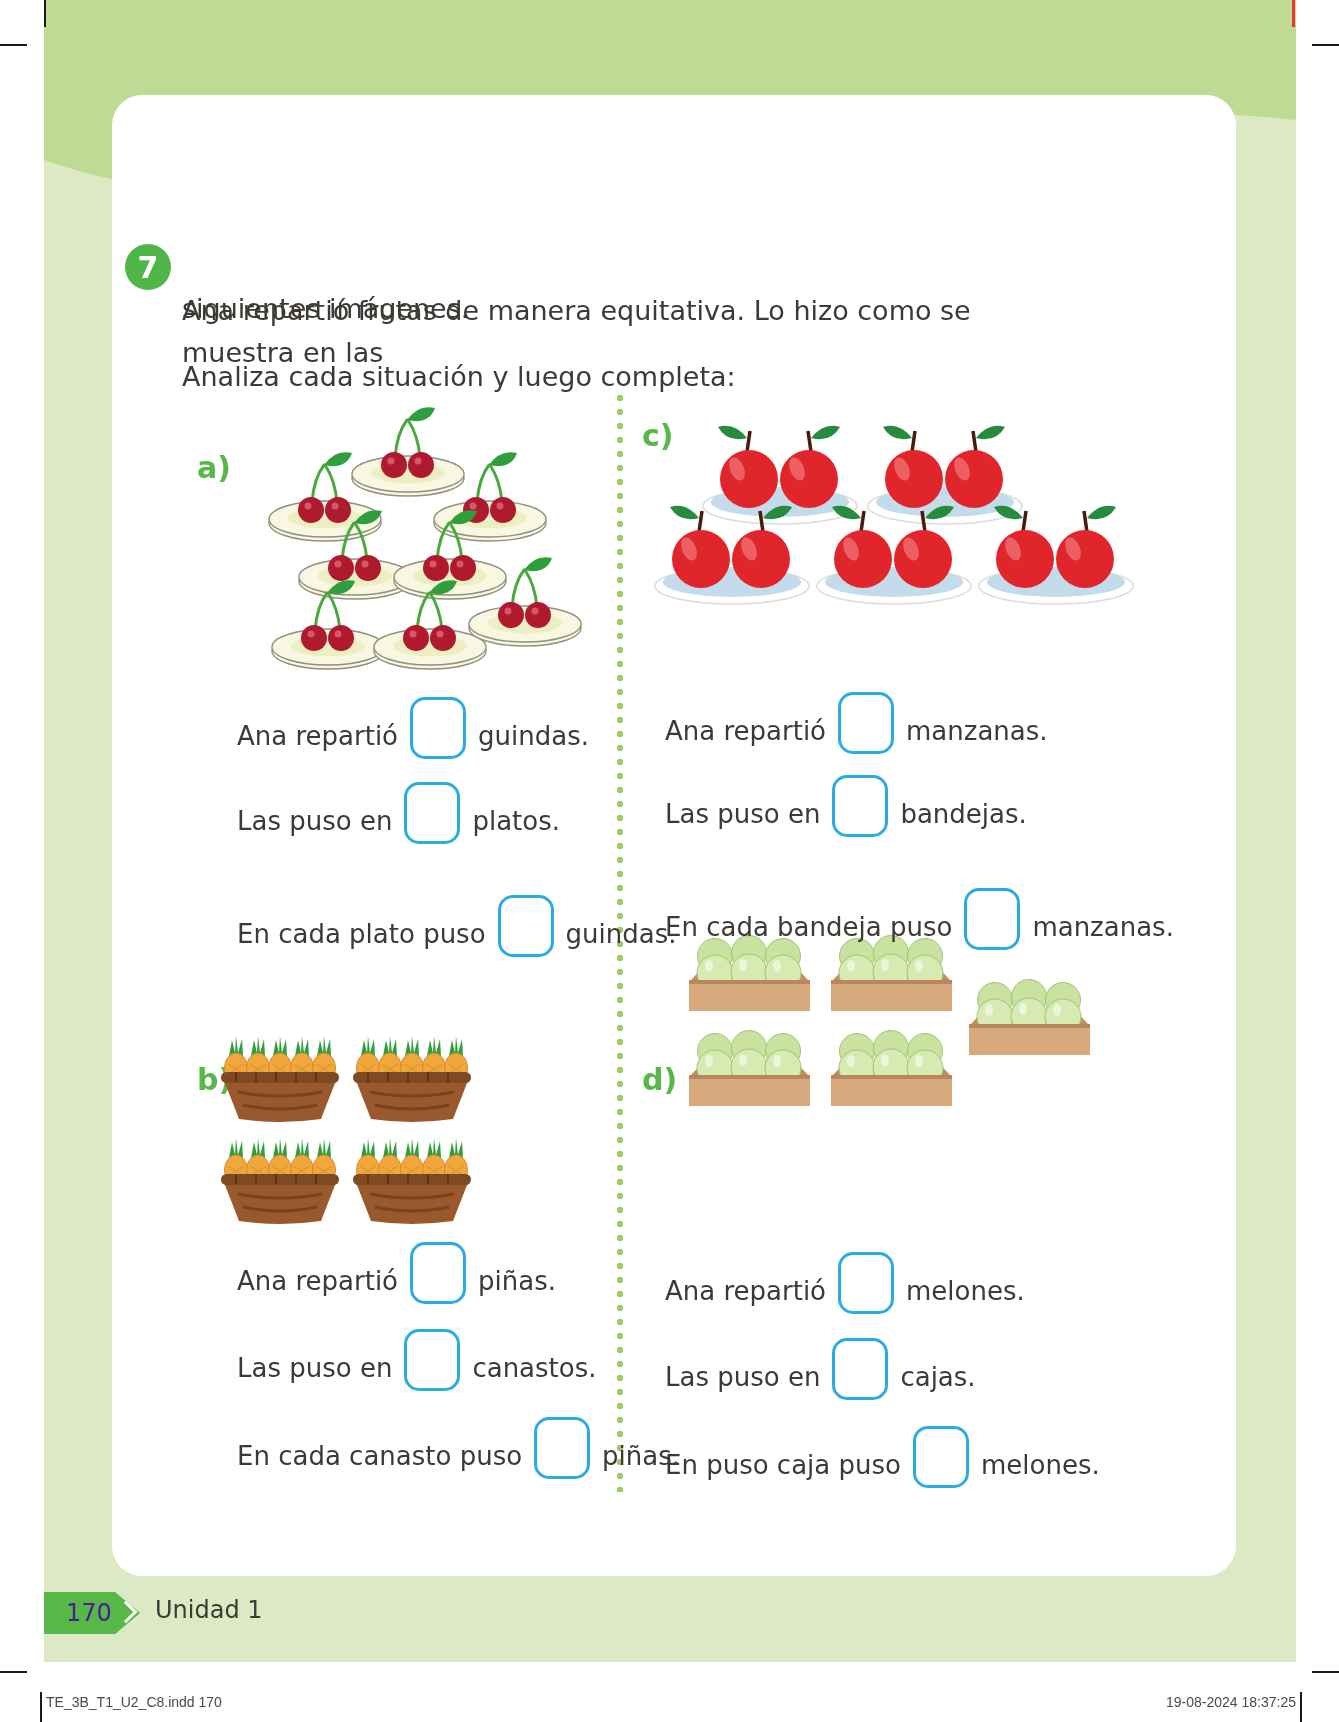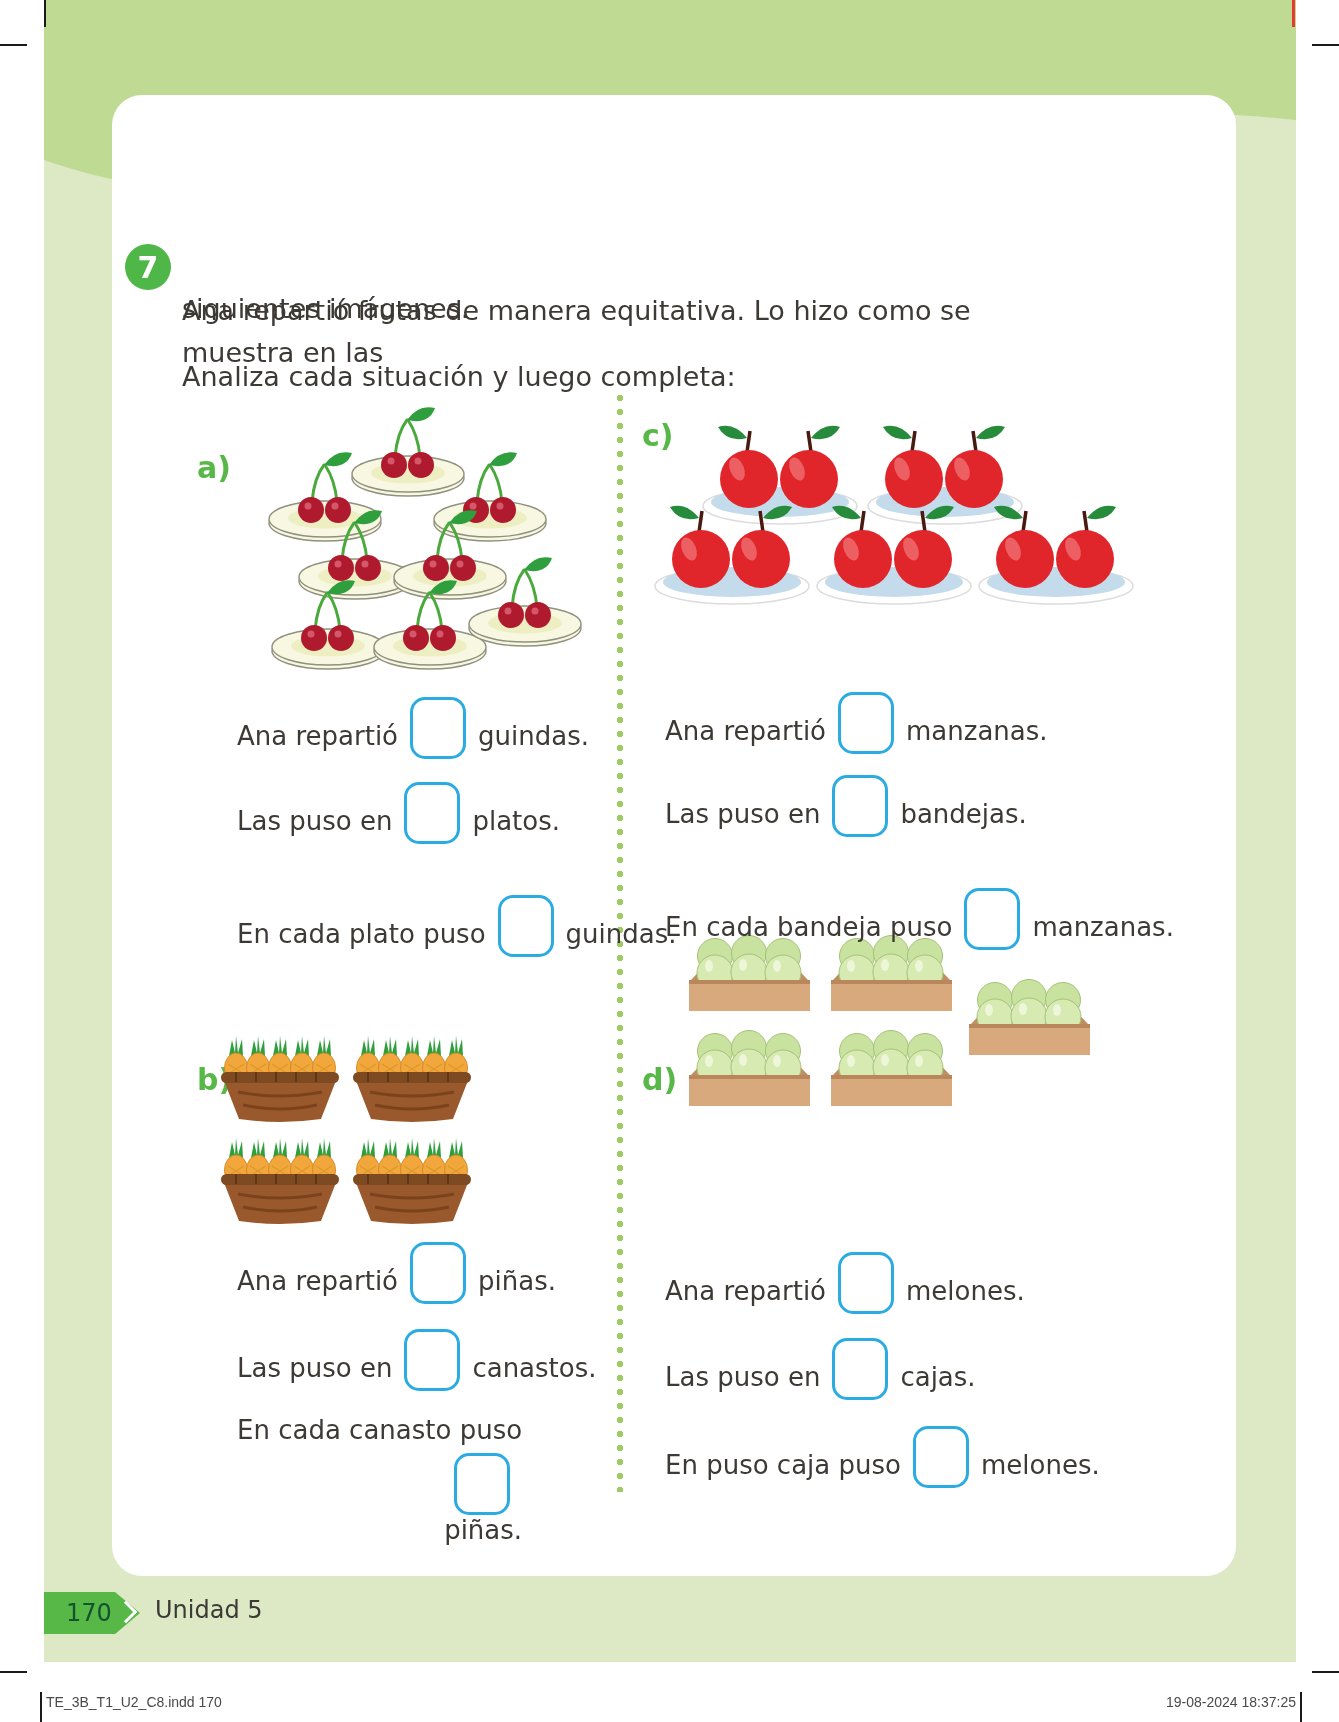--- a/index.html
+++ b/index.html
@@ -22,29 +22,29 @@
   
   #divider{left:616px;top:392px;width:8px;height:1100px;
     background-image:radial-gradient(circle at 4px 6px,#9FCB67 3px,rgba(0,0,0,0) 3.6px);
     background-size:8px 14px;background-repeat:repeat-y;}
   
   .line{position:absolute;display:flex;align-items:flex-end;height:64px;font-size:26px;white-space:nowrap;}
   .frag{margin-bottom:8px;}
   .answer-box{width:56px;height:62px;border:3px solid #2AACE2;border-radius:15px;background:#fff;
               margin:0 12px;box-sizing:border-box;flex:0 0 auto;}
   #row-a1{left:237px;top:695px;} #row-a2{left:237px;top:780px;} #row-a3{left:237px;top:893px;}
-  #row-b1{left:237px;top:1240px;} #row-b2{left:237px;top:1327px;} #row-b3{left:237px;top:1415px;flex-direction:column;}
+  #row-b1{left:237px;top:1240px;} #row-b2{left:237px;top:1327px;} #row-b3{left:237px;top:1415px;}
   #row-c1{left:665px;top:690px;} #row-c2{left:665px;top:773px;} #row-c3{left:665px;top:886px;}
   #row-d1{left:665px;top:1250px;} #row-d2{left:665px;top:1336px;} #row-d3{left:665px;top:1424px;}
   
   .tile{position:absolute;}
   .tile svg{width:100%;height:100%;display:block;}
   
   #footer-strip{left:44px;top:1576px;width:1252px;height:86px;background:#DCE9C4;}
-  #footer-arrow{left:44px;top:1592px;width:96px;height:42px;background:#57B847;color:#14532d;
+  #footer-arrow{left:44px;top:1592px;width:96px;height:42px;background:#57B847;color:#4c1d95;
      clip-path:polygon(0 0,74% 0,100% 50%,74% 100%,0 100%);
      display:flex;align-items:center;font-size:24px;padding-left:22px;box-sizing:border-box;}
   #footer-chevron{left:118px;top:1604px;width:13px;height:13px;border-top:3px solid #fff;
      border-right:3px solid #fff;transform:rotate(45deg);}
   #footer-unit{left:155px;top:1596px;font-size:24px;}
   
   .printinfo{top:1694px;font-size:14px;color:#4A4A4A;font-family:"Liberation Sans",sans-serif;}
   #print-left{left:46px;} #print-right{right:43px;text-align:center;}
   
   .mark{position:absolute;background:#1a1a1a;}
@@ -517,16 +517,16 @@
   <span class="frag">En puso caja puso</span>
   <div class="answer-box"></div>
   <span class="frag">melones.</span>
 </div>
 
 <div class="abs" id="footer-strip"></div>
 <div class="abs" id="footer-arrow">
   <span>170</span>
 </div>
 <div class="abs" id="footer-chevron"></div>
-<div class="abs" id="footer-unit">Unidad 5</div>
+<div class="abs" id="footer-unit">Unidad 1</div>
 
 <div class="abs printinfo" id="print-left">TE_3B_T1_U2_C8.indd   170</div>
 <div class="abs printinfo" id="print-right">19-08-2024   18:37:25</div>
 
 </body></html>

